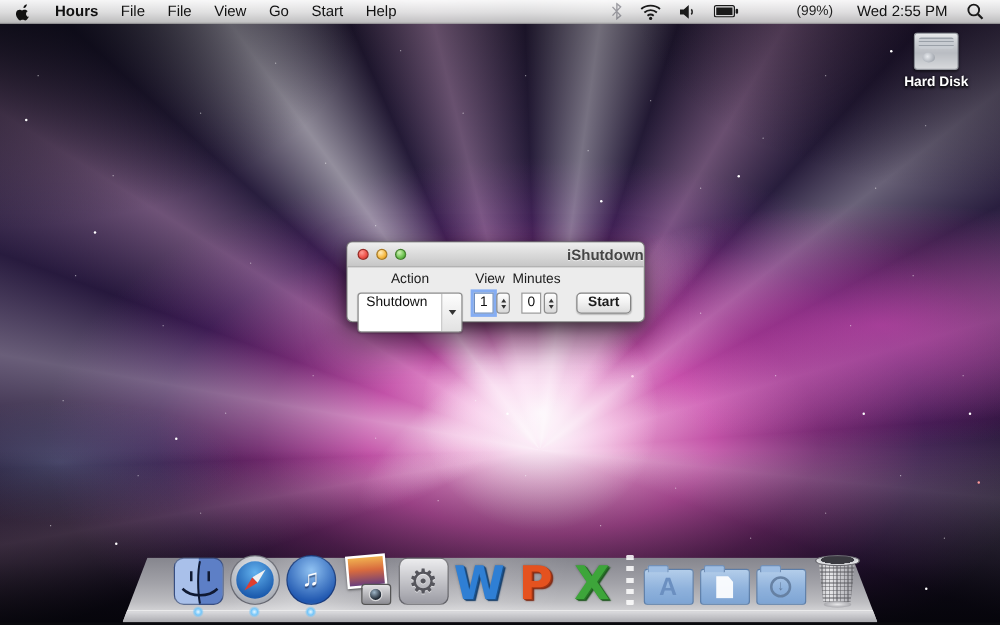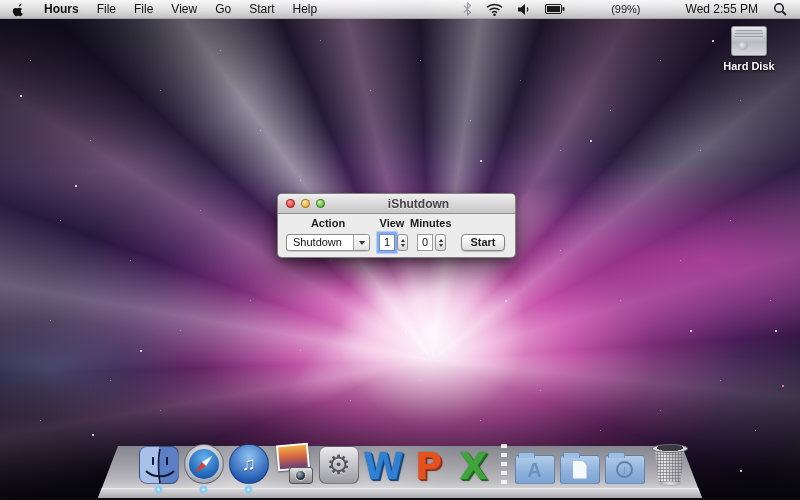--- a/index.html
+++ b/index.html
@@ -59,53 +59,53 @@
     background:linear-gradient(180deg, rgba(255,255,255,.96) 0%, rgba(233,233,233,.94) 55%, rgba(203,203,203,.92) 100%);
     border-bottom:1px solid rgba(60,60,60,.45);
     display:flex; align-items:center; font-size:12px; color:#111; }
   .mb-left { display:flex; align-items:center; height:100%; }
   .mb-item { padding:0 9px; line-height:19px; }
   .mb-app { font-weight:bold; }
   .apple { padding:0 10px 0 12px; display:flex; align-items:center; }
   .mb-right { margin-left:auto; display:flex; align-items:center; height:100%; gap:4px; padding-right:8px; }
   .mb-status { display:flex; align-items:center; padding:0 5px; height:100%; }
   .mb-batt-text { font-size:11px; color:#222; padding:0 4px 0 2px;margin-left:44px; }
-  .mb-clock { font-size:12px; padding:0 6px;margin-left:26px; }
+  .mb-clock { font-size:12px; padding:0 6px; }
 
   
   .hd-icon-wrap { position:absolute; left:718px; top:26px; width:62px; text-align:center; z-index:10; }
   .hd-icon { width:36px; height:30px; margin:0 auto; border-radius:3px;
     background:linear-gradient(180deg, #e9eaec 0%, #cfd2d6 20%, #b9bcc2 55%, #d7d9dc 100%);
     border:1px solid rgba(80,85,95,.55); position:relative; box-shadow:0 1px 2px rgba(0,0,0,.5); }
   .hd-icon::before { content:""; position:absolute; left:3px; right:3px; top:3px; height:9px; border-radius:2px;
     background:repeating-linear-gradient(180deg, #9aa0a8 0 1px, #c8ccd2 1px 3px); }
   .hd-icon::after { content:""; position:absolute; left:6px; bottom:5px; width:10px; height:8px; border-radius:50%;
     background:radial-gradient(circle at 40% 40%, #e8eaee, #8d939c); }
   .hd-label { margin-top:4px; font-size:11px; font-weight:bold; color:#fff;
     text-shadow:0 1px 2px rgba(0,0,0,.9), 0 0 3px rgba(0,0,0,.7); }
 
   
   .app-window { position:absolute; left:277px; top:193px; width:239px; height:65px; z-index:40;
     border-radius:5px; background:#ececec; border:1px solid rgba(40,40,40,.55);
     box-shadow:0 14px 30px rgba(0,0,0,.55), 0 3px 9px rgba(0,0,0,.35); }
   .titlebar { height:20px; border-radius:4px 4px 0 0;
     background:linear-gradient(180deg, #efefef 0%, #dcdcdc 45%, #c6c6c6 100%);
     border-bottom:1px solid #8f8f8f; position:relative; display:flex; align-items:center; }
-  .win-title { position:absolute; left:0; right:0; text-align:center; font-size:12px; font-weight:bold; color:#454545;
+  .win-title { position:absolute; left:0; right:0; text-align:right; font-size:12px; font-weight:bold; color:#454545;
     text-shadow:0 1px 0 rgba(255,255,255,.6);margin-left:44px; }
   .lights { display:flex; gap:6px; padding-left:8px; z-index:2; }
   .light { width:9px; height:9px; border-radius:50%; }
   .light-red { background:radial-gradient(circle at 35% 30%, #ff9d96, #ec4d44 62%, #a8322d); border:.5px solid rgba(130,35,30,.8); }
   .light-yellow { background:radial-gradient(circle at 35% 30%, #ffeec0, #f6b73c 62%, #bd8422); border:.5px solid rgba(150,105,25,.8); }
   .light-green { background:radial-gradient(circle at 35% 30%, #d2f3b6, #68c04c 62%, #3c8a2c); border:.5px solid rgba(55,110,35,.8); }
-  .win-label { position:absolute; font-size:11px; font-weight:bold; color:#1c1c1c; text-align:center; }
+  .win-label { position:absolute; font-size:11px; font-weight:normal; color:#1c1c1c; text-align:center; }
   .lbl-action { left:8px; width:84px; top:23px; }
   .lbl-hours { left:97px; width:34px; top:23px; }
   .lbl-minutes { left:132px; width:38px; top:23px; }
-  .popup { position:absolute; left:8px; top:40px; width:84px; height:17px; background:#fff;
+  .popup { position:absolute; left:8px; top:40px; width:84px; height:32px; background:#fff;
     border:1px solid #8e8e8e; border-radius:3px; font-size:11px; color:#111; line-height:15px;
     padding-left:6px; box-shadow:0 1px 1px rgba(0,0,0,.15); }
   .popup-arrow-cell { position:absolute; right:0; top:0; bottom:0; width:16px; border-left:1px solid #a5a5a5;
     background:linear-gradient(180deg,#fdfdfd,#e2e2e2); border-radius:0 2px 2px 0;
     display:flex; align-items:center; justify-content:center; }
   .tri-down { width:0; height:0; border-left:3.5px solid transparent; border-right:3.5px solid transparent; border-top:4.5px solid #333; }
   .num-field { position:absolute; top:40px; width:16px; height:17px; background:#fff; border:1px solid #9a9a9a;
     font-size:11px; color:#111; text-align:center; line-height:15px; }
   .field-hours { left:101px; box-shadow:0 0 0 2.5px rgba(108,158,245,.8); border-color:#6f8fbf; }
   .field-minutes { left:139px; }

